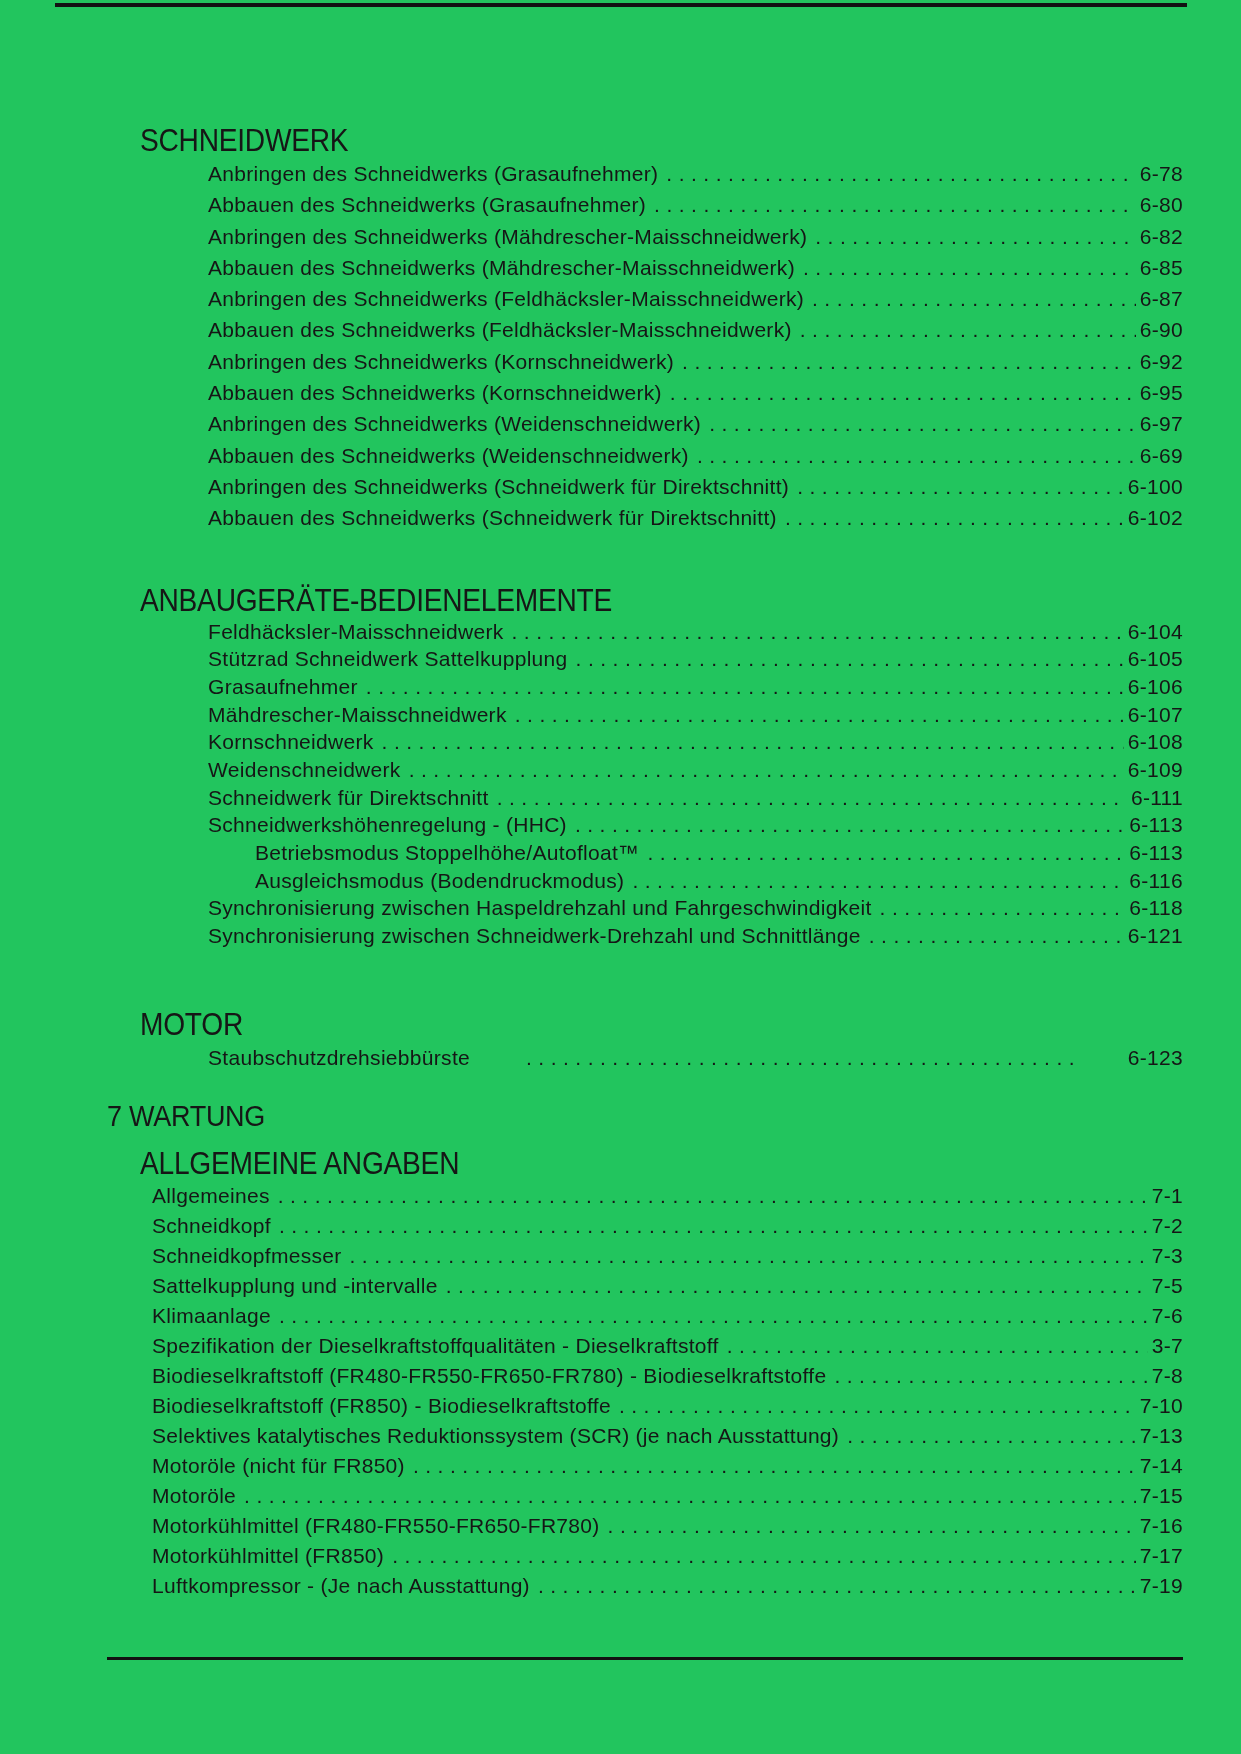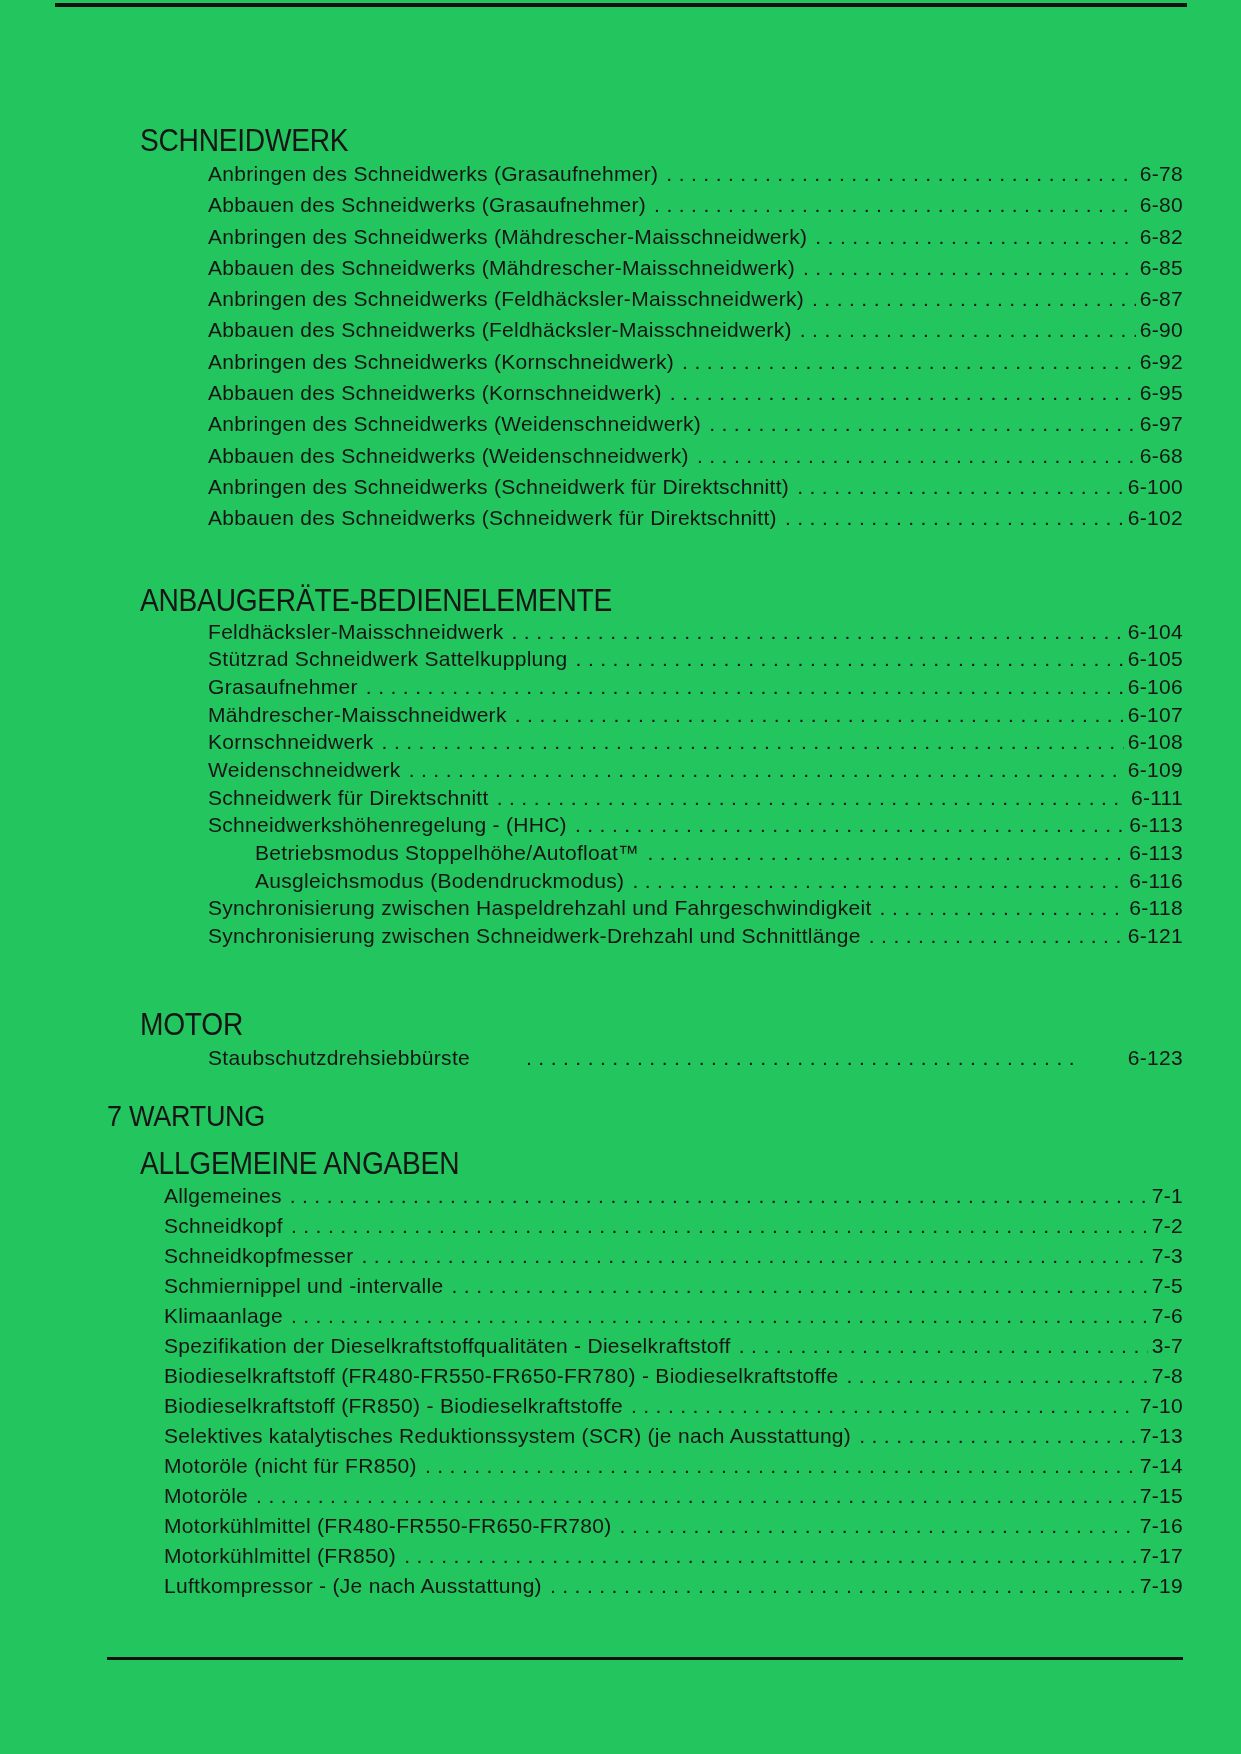--- a/index.html
+++ b/index.html
@@ -22,21 +22,21 @@
     font-weight:400;font-size:32px;line-height:36px;margin:0;
     letter-spacing:-0.3px;transform:scaleX(0.88);transform-origin:0 50%;white-space:nowrap;
   }
 
   .toc-section{display:block;}
   .toc-row{
     display:flex;align-items:flex-start;
     font-size:21px;letter-spacing:0.3px;
     margin-left:68px;
   }
-  .toc-section.ch7 .toc-row{margin-left:24px;}
+  .toc-section.ch7 .toc-row{margin-left:12px;}
   .toc-row.sub{margin-left:115px;}
   .entry-title{white-space:nowrap;}
   .dot-leader{flex:1 1 auto;min-width:0;overflow:hidden;white-space:nowrap;margin:0 4px 0 8px;}
   .dot-leader::after{
     content:"........................................................................................................................................................................................................";
     letter-spacing:6.5px;
   }
   .entry-page{white-space:nowrap;}
 
   [data-section-id="schneidwerk"]{margin-top:122px;}
@@ -97,21 +97,21 @@
           <span class="entry-page">6-95</span>
         </div>
         <div class="toc-row">
           <span class="entry-title">Anbringen des Schneidwerks (Weidenschneidwerk)</span>
           <span class="dot-leader"></span>
           <span class="entry-page">6-97</span>
         </div>
         <div class="toc-row">
           <span class="entry-title">Abbauen des Schneidwerks (Weidenschneidwerk)</span>
           <span class="dot-leader"></span>
-          <span class="entry-page">6-68</span>
+          <span class="entry-page">6-69</span>
         </div>
         <div class="toc-row">
           <span class="entry-title">Anbringen des Schneidwerks (Schneidwerk für Direktschnitt)</span>
           <span class="dot-leader"></span>
           <span class="entry-page">6-100</span>
         </div>
         <div class="toc-row">
           <span class="entry-title">Abbauen des Schneidwerks (Schneidwerk für Direktschnitt)</span>
           <span class="dot-leader"></span>
           <span class="entry-page">6-102</span>
@@ -200,21 +200,21 @@
           <span class="entry-title">Schneidkopf</span>
           <span class="dot-leader"></span>
           <span class="entry-page">7-2</span>
         </div>
         <div class="toc-row">
           <span class="entry-title">Schneidkopfmesser</span>
           <span class="dot-leader"></span>
           <span class="entry-page">7-3</span>
         </div>
         <div class="toc-row">
-          <span class="entry-title">Schmiernippel und -intervalle</span>
+          <span class="entry-title">Sattelkupplung und -intervalle</span>
           <span class="dot-leader"></span>
           <span class="entry-page">7-5</span>
         </div>
         <div class="toc-row">
           <span class="entry-title">Klimaanlage</span>
           <span class="dot-leader"></span>
           <span class="entry-page">7-6</span>
         </div>
         <div class="toc-row">
           <span class="entry-title">Spezifikation der Dieselkraftstoffqualitäten - Dieselkraftstoff</span>

